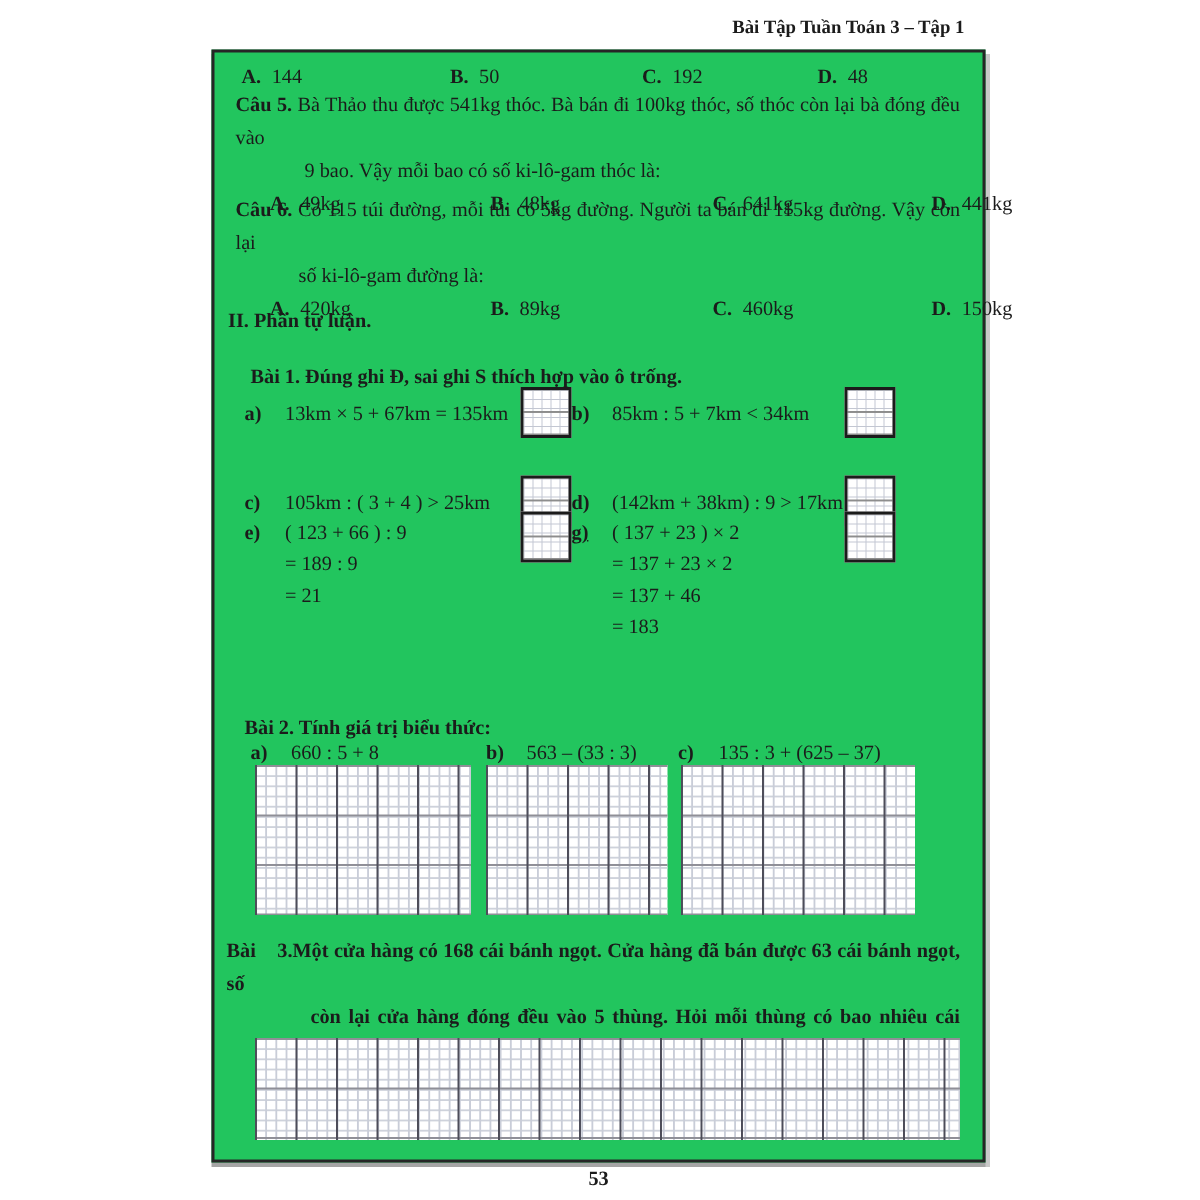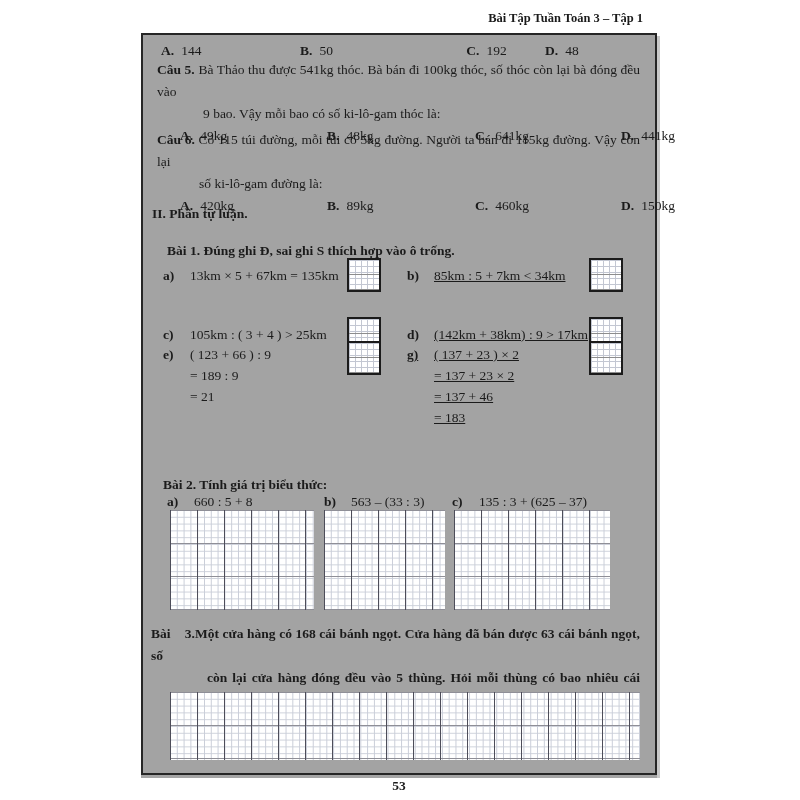--- a/index.html
+++ b/index.html
@@ -20,49 +20,49 @@
   }
   .page-num {
     position:absolute; top:778px; left:141px; width:516px;
     text-align:center; font-size:13.5px; font-weight:bold;
   }
   
   .sheet {
     position:absolute; left:141px; top:33px;
     width:516px; height:742px;
     border:2px solid #262626;
-    background:#a3a3a3;
+    background:#22c55e;
     box-shadow:0 3px 0 #a5a5a5, 3px 3px 0 #c9c9c9;
     font-size:13.5px;
   }
   .abs { position:absolute; left:0; right:0; }
   b.key { font-weight:bold; margin-right:7px; }
   
   .opts { display:flex; line-height:18px; }
   .opts > span { flex:none; white-space:nowrap; }
   .opts-top { padding-left:18px; }
   .opts-top > span:nth-child(1){ width:139px; }
   .opts-top > span:nth-child(2){ width:128px; }
-  .opts-top > span:nth-child(3){ width:117px;text-align:center; }
+  .opts-top > span:nth-child(3){ width:117px; }
   .opts-kg  { padding-left:37px; }
   .opts-kg > span:nth-child(1){ width:114px; }
   .opts-kg > span:nth-child(2){ width:115px; }
   .opts-kg > span:nth-child(3){ width:113px; }
   
   .qblock .ln { line-height:22px; }
   .l1 { padding-left:14px; padding-right:15px;
         text-align:justify; text-align-last:justify; }
   .l2 { padding-left:60px; }
   .qblock .opts { line-height:22px;gap:33px; }
   .h-sec   { font-weight:bold; padding-left:9px;  line-height:20px; }
   .h-bai   { font-weight:bold; padding-left:24px; line-height:20px; }
   
   .b1row { display:flex; align-items:flex-start; }
   .b1c1 { flex:none; margin-left:20px; width:184px; }
-  .b1c2 { flex:none; margin-left:26px; width:182px;text-decoration:underline; }
+  .b1c2 { flex:none; width:182px; }
   .vcenter .b1c1, .vcenter .b1c2 { line-height:36px; }
   .steps  { line-height:21px; padding-top:3px; }
   .steps .step { padding-left:27px; }
   .lbl { display:inline-block; width:27px; font-weight:bold; }
   .lbl-u { text-decoration:underline; }
   .gridbox {
     flex:none; width:34px; height:34px;
     border:2px solid #1b1b1b; background-color:#fff;
     background-image:
       linear-gradient(to bottom,#8d8d8d 1px,transparent 1px),

